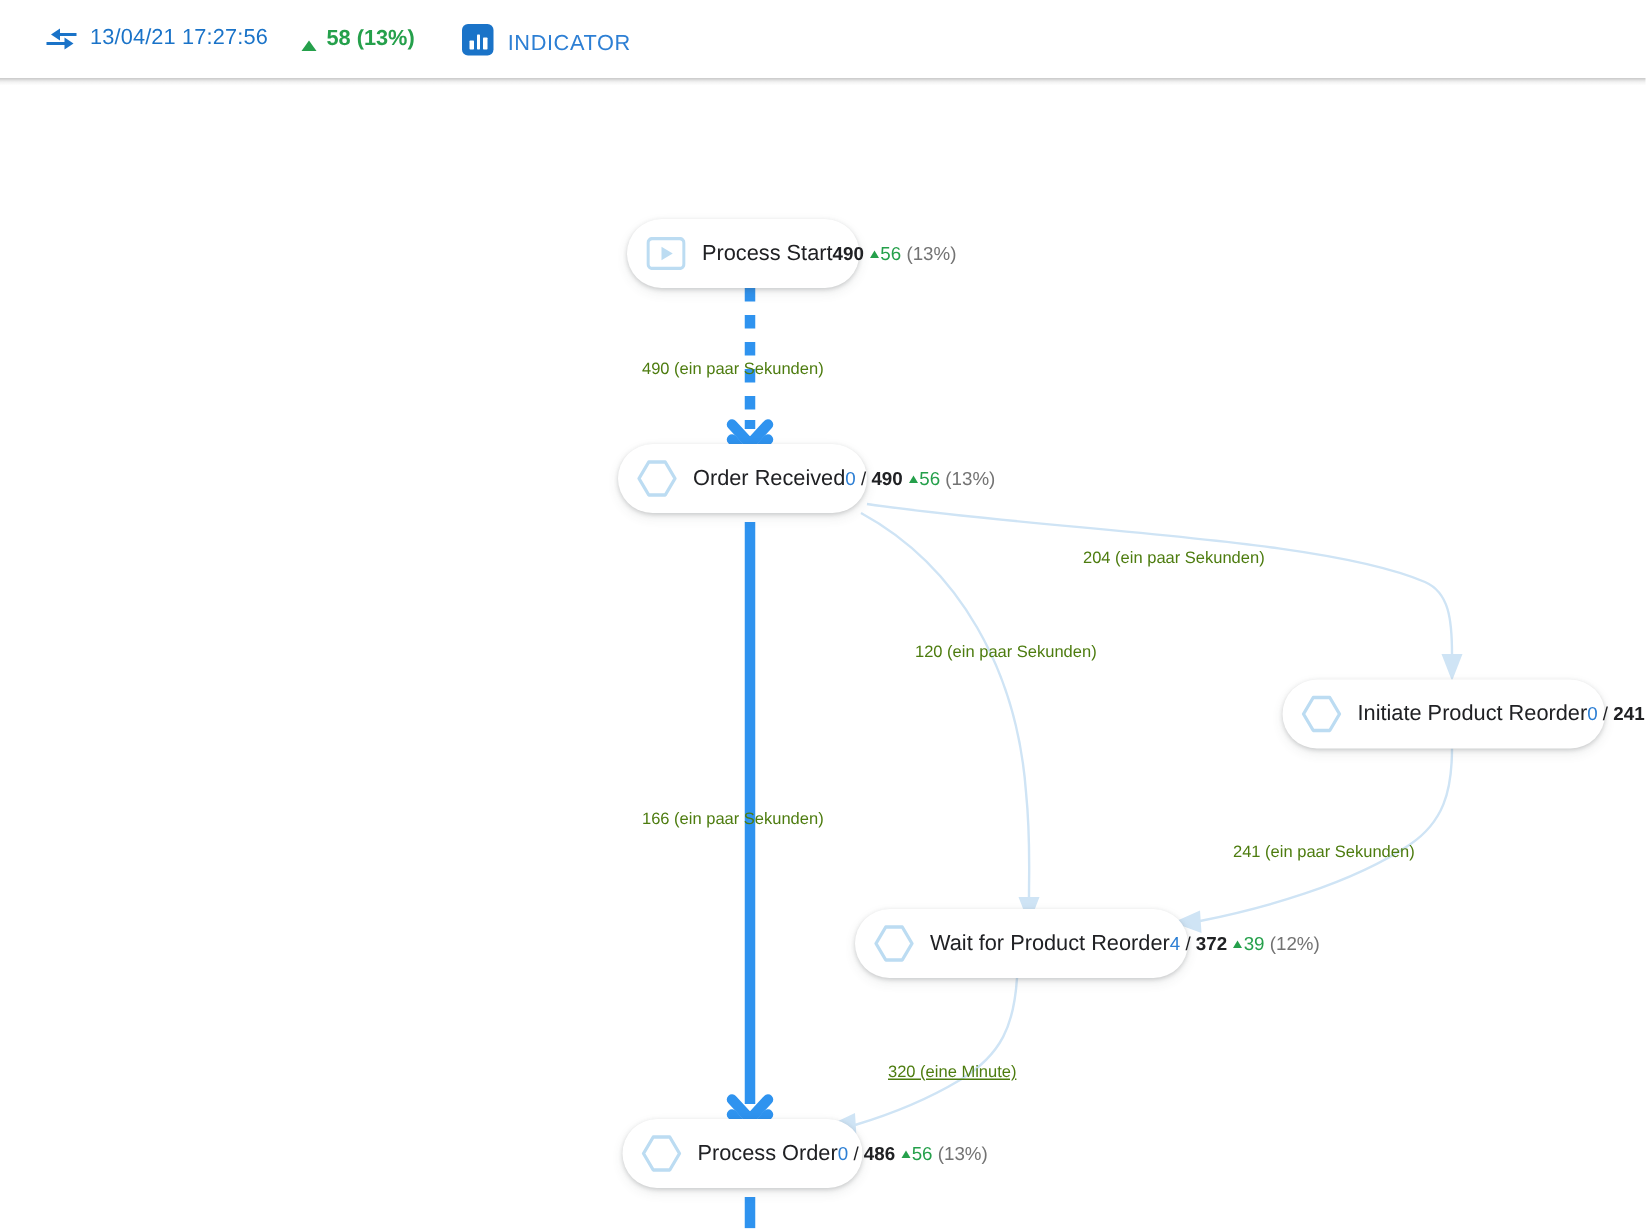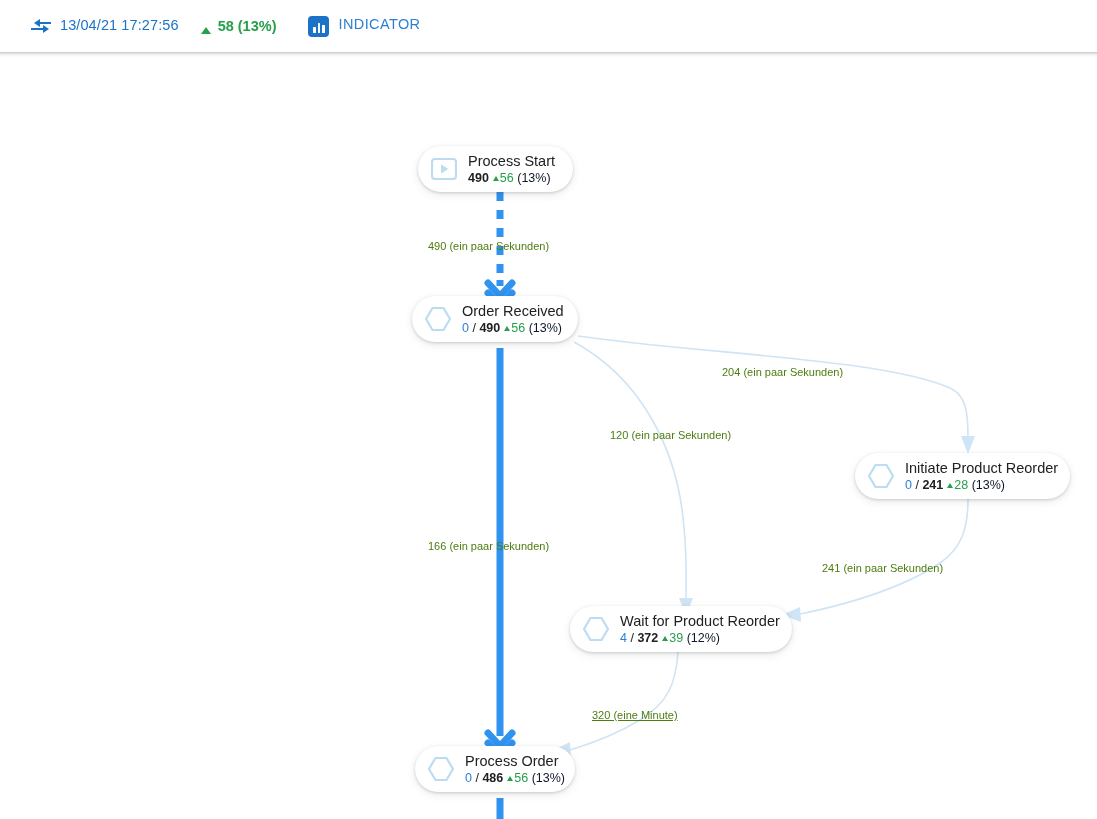--- a/index.html
+++ b/index.html
@@ -66,21 +66,21 @@
     border-bottom: 7px solid #25a04b;
     margin-right: 7px;
   }
   .hdr-delta-text {
     font-size: 14.5px;
     color: #25a04b;
     font-weight: 700;
   }
   .hdr-indicator {
     display: flex;
-    align-items: flex-start;
+    align-items: flex-end;
     margin-left: 32px;
     white-space: nowrap;
   }
   .hdr-ind-badge {
     width: 21px;
     height: 21px;
     border-radius: 4px;
     background: #1a73c8;
     display: flex;
     align-items: flex-end;
@@ -138,21 +138,21 @@
     width: 30px;
     height: 30px;
     flex: 0 0 30px;
     margin-right: 9px;
     display: flex;
     align-items: center;
     justify-content: center;
   }
   .node-body {
     display: flex;
-    flex-direction: column;
+    flex-direction: row;
     justify-content: space-between;
     padding-right: 16px;
   }
   .node-title {
     font-size: 14.5px;
     color: #202124;
     line-height: 17px;
     white-space: nowrap;
   }
   .node-stats {
@@ -170,21 +170,21 @@
   }
   .st-tri {
     display: inline-block;
     width: 0; height: 0;
     border-left: 3.5px solid transparent;
     border-right: 3.5px solid transparent;
     border-bottom: 5px solid #25a04b;
     margin-right: 1px;
     vertical-align: 1px;
   }
-  .st-pct { color: #0f172a; }
+  .st-pct { color: #737373; }
 
   
   .edge-label {
     position: absolute;
     font-size: 11px;
     color: #4d7c0f;
     white-space: nowrap;
     z-index: 2;
   }
 </style>

